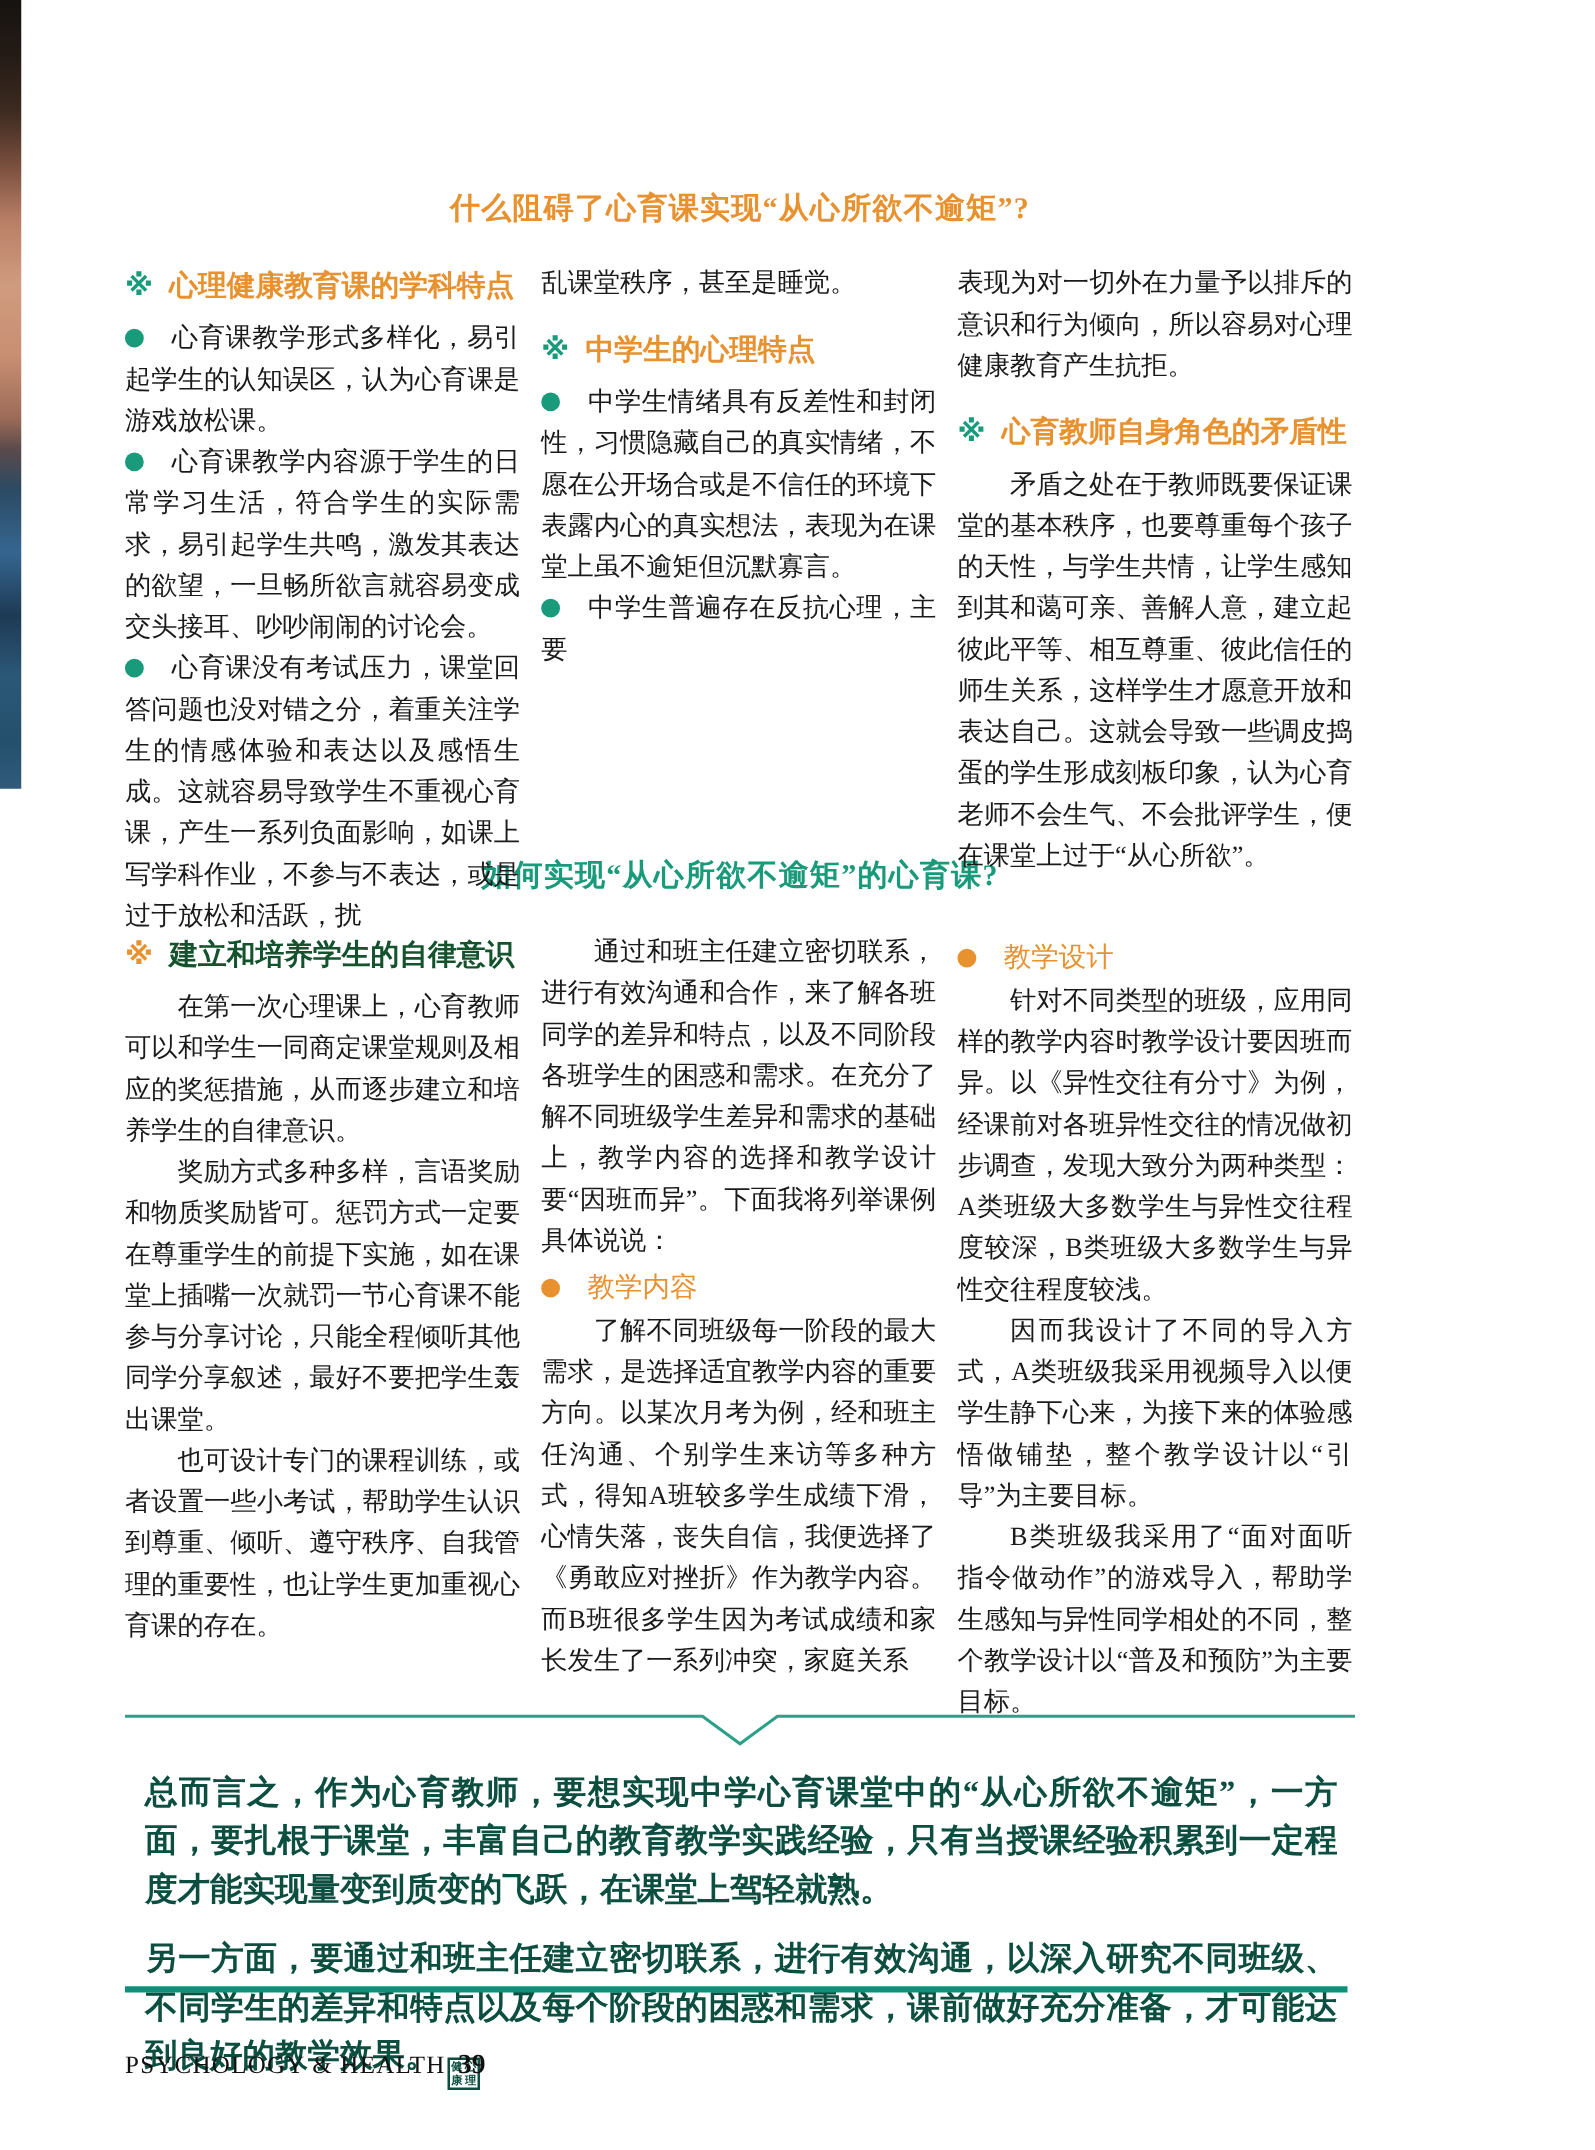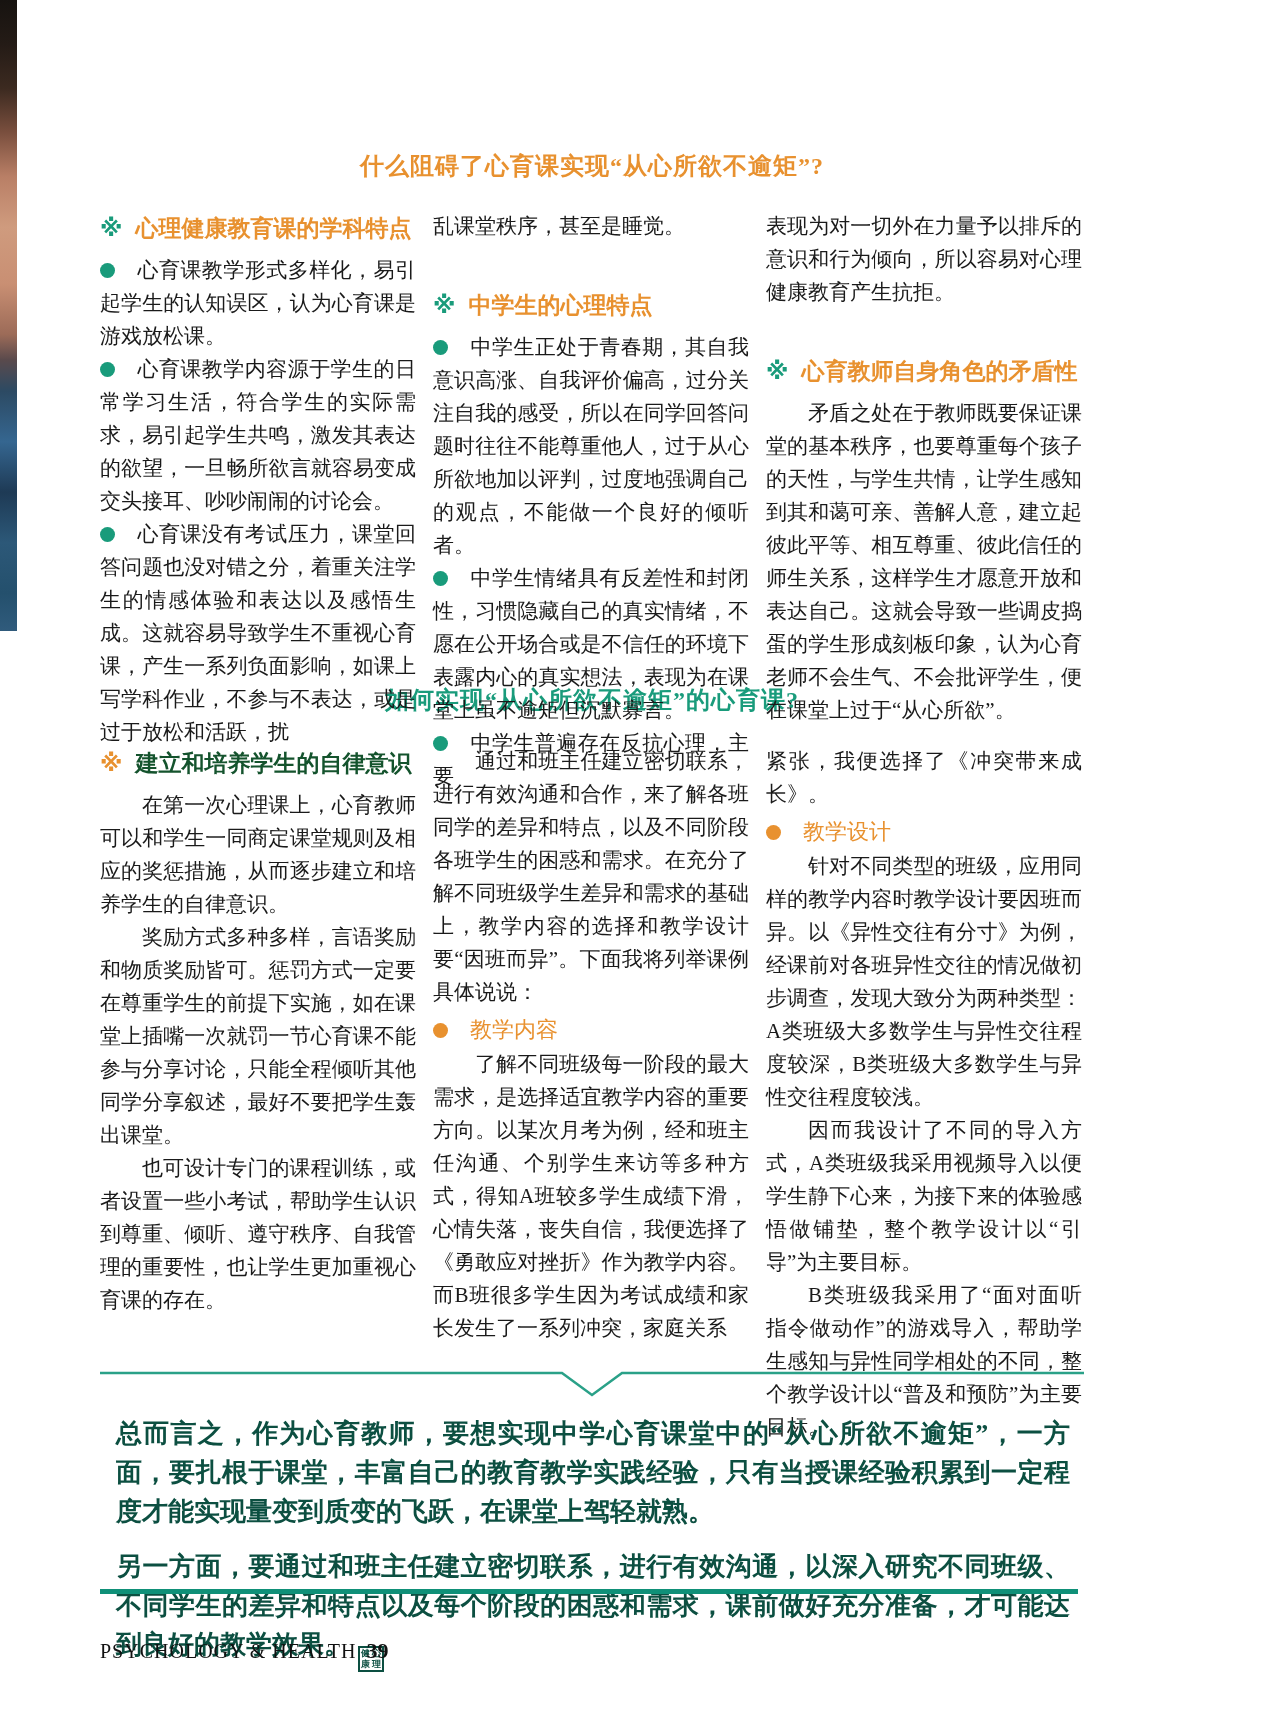--- a/index.html
+++ b/index.html
@@ -35,21 +35,21 @@
   .para{
     margin:0;font-size:21px;line-height:33px;text-align:justify;
     color:#1a1a1a;font-family:"Liberation Serif","DejaVu Serif",serif;
   }
   .para.indent{text-indent:2em;}
 
   .subhead{
     font-family:"Liberation Sans","DejaVu Sans",sans-serif;
     font-weight:bold;font-size:23px;line-height:36px;margin:0 0 8px 0;white-space:nowrap;
   }
-  .subhead.gap{margin-top:44px;}
+  .subhead.gap{margin-top:18px;}
   .subhead .marker{letter-spacing:0;}
   .subhead .txt{margin-left:13px;}
   .sec1 .subhead .marker{color:#199b7b;}
   .sec1 .subhead .txt{color:#e8912f;}
   .sec2 .subhead .marker{color:#e8912f;}
   .sec2 .subhead .txt{color:#14532d;}
 
   .dot{
     display:inline-block;width:15px;height:15px;border-radius:50%;
     background:#199b7b;margin-right:22px;position:relative;top:1px;
@@ -98,21 +98,20 @@
 <div class="columns sec1" id="sec1-cols">
     <div class="col">
       <div class="subhead"><span class="marker">※</span><span class="txt">心理健康教育课的学科特点</span></div>
       <p class="para"><span class="dot"></span><span class="btxt">心育课教学形式多样化，易引起学生的认知误区，认为心育课是游戏放松课。</span></p>
       <p class="para"><span class="dot"></span><span class="btxt">心育课教学内容源于学生的日常学习生活，符合学生的实际需求，易引起学生共鸣，激发其表达的欲望，一旦畅所欲言就容易变成交头接耳、吵吵闹闹的讨论会。</span></p>
       <p class="para"><span class="dot"></span><span class="btxt">心育课没有考试压力，课堂回答问题也没对错之分，着重关注学生的情感体验和表达以及感悟生成。这就容易导致学生不重视心育课，产生一系列负面影响，如课上写学科作业，不参与不表达，或是过于放松和活跃，扰</span></p>
     </div>
     <div class="col">
       <p class="para">乱课堂秩序，甚至是睡觉。</p>
       <div class="subhead gap"><span class="marker">※</span><span class="txt">中学生的心理特点</span></div>
-      <p class="para"><span class="dot"></span><span class="btxt">中学生正处于青春期，其自我意识高涨、自我评价偏高，过分关注自我的感受，所以在同学回答问题时往往不能尊重他人，过于从心所欲地加以评判，过度地强调自己的观点，不能做一个良好的倾听者。</span></p>
       <p class="para"><span class="dot"></span><span class="btxt">中学生情绪具有反差性和封闭性，习惯隐藏自己的真实情绪，不愿在公开场合或是不信任的环境下表露内心的真实想法，表现为在课堂上虽不逾矩但沉默寡言。</span></p>
       <p class="para"><span class="dot"></span><span class="btxt">中学生普遍存在反抗心理，主要</span></p>
     </div>
     <div class="col">
       <p class="para">表现为对一切外在力量予以排斥的意识和行为倾向，所以容易对心理健康教育产生抗拒。</p>
       <div class="subhead gap"><span class="marker">※</span><span class="txt">心育教师自身角色的矛盾性</span></div>
       <p class="para indent">矛盾之处在于教师既要保证课堂的基本秩序，也要尊重每个孩子的天性，与学生共情，让学生感知到其和蔼可亲、善解人意，建立起彼此平等、相互尊重、彼此信任的师生关系，这样学生才愿意开放和表达自己。这就会导致一些调皮捣蛋的学生形成刻板印象，认为心育老师不会生气、不会批评学生，便在课堂上过于“从心所欲”。</p>
     </div>
   </div>
 <div class="columns sec2" id="sec2-cols">
@@ -121,21 +120,20 @@
       <p class="para indent">在第一次心理课上，心育教师可以和学生一同商定课堂规则及相应的奖惩措施，从而逐步建立和培养学生的自律意识。</p>
       <p class="para indent">奖励方式多种多样，言语奖励和物质奖励皆可。惩罚方式一定要在尊重学生的前提下实施，如在课堂上插嘴一次就罚一节心育课不能参与分享讨论，只能全程倾听其他同学分享叙述，最好不要把学生轰出课堂。</p>
       <p class="para indent">也可设计专门的课程训练，或者设置一些小考试，帮助学生认识到尊重、倾听、遵守秩序、自我管理的重要性，也让学生更加重视心育课的存在。</p>
     </div>
     <div class="col">
       <p class="para indent">通过和班主任建立密切联系，进行有效沟通和合作，来了解各班同学的差异和特点，以及不同阶段各班学生的困惑和需求。在充分了解不同班级学生差异和需求的基础上，教学内容的选择和教学设计要“因班而异”。下面我将列举课例具体说说：</p>
       <p class="olabel"><span class="dot orange"></span><span class="btxt">教学内容</span></p>
       <p class="para indent">了解不同班级每一阶段的最大需求，是选择适宜教学内容的重要方向。以某次月考为例，经和班主任沟通、个别学生来访等多种方式，得知A班较多学生成绩下滑，心情失落，丧失自信，我便选择了《勇敢应对挫折》作为教学内容。而B班很多学生因为考试成绩和家长发生了一系列冲突，家庭关系</p>
     </div>
     <div class="col">
-      <p class="para">紧张，我便选择了《冲突带来成长》。</p>
       <p class="olabel"><span class="dot orange"></span><span class="btxt">教学设计</span></p>
       <p class="para indent">针对不同类型的班级，应用同样的教学内容时教学设计要因班而异。以《异性交往有分寸》为例，经课前对各班异性交往的情况做初步调查，发现大致分为两种类型：A类班级大多数学生与异性交往程度较深，B类班级大多数学生与异性交往程度较浅。</p>
       <p class="para indent">因而我设计了不同的导入方式，A类班级我采用视频导入以便学生静下心来，为接下来的体验感悟做铺垫，整个教学设计以“引导”为主要目标。</p>
       <p class="para indent">B类班级我采用了“面对面听指令做动作”的游戏导入，帮助学生感知与异性同学相处的不同，整个教学设计以“普及和预防”为主要目标。</p>
     </div>
   </div>
 
 <div class="divider">
   <svg width="984" height="30" viewBox="0 0 984 30">
     <path d="M0,5 H462 L492,27 L522,5 H984" fill="none" stroke="#2aa188" stroke-width="2.5"></path>

